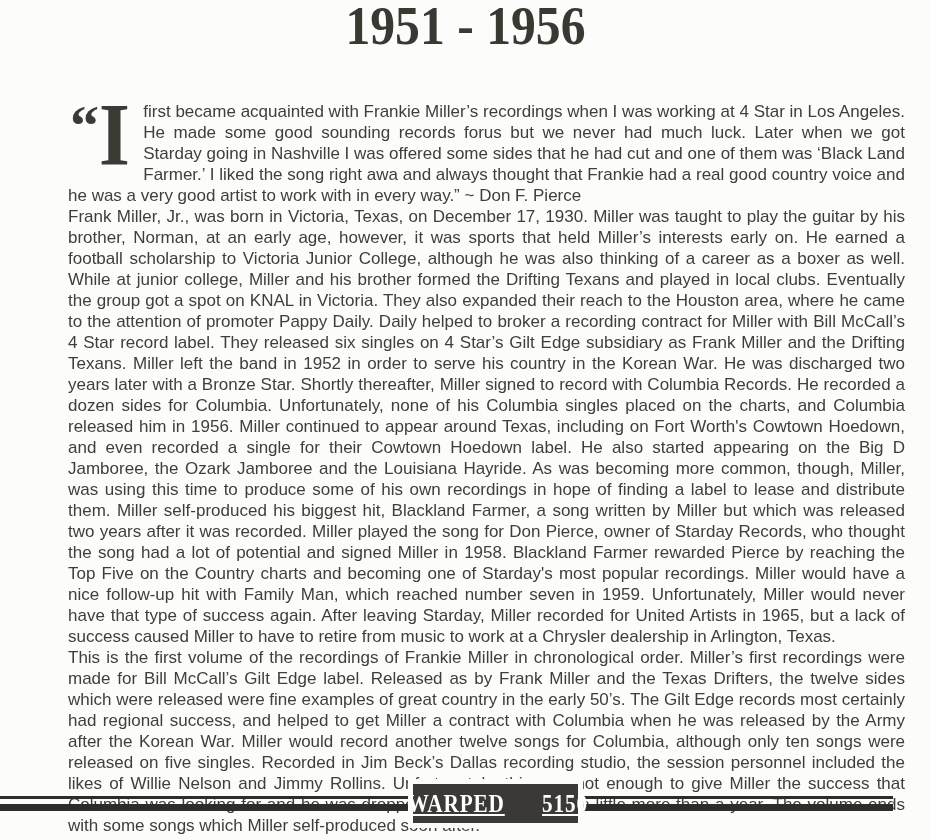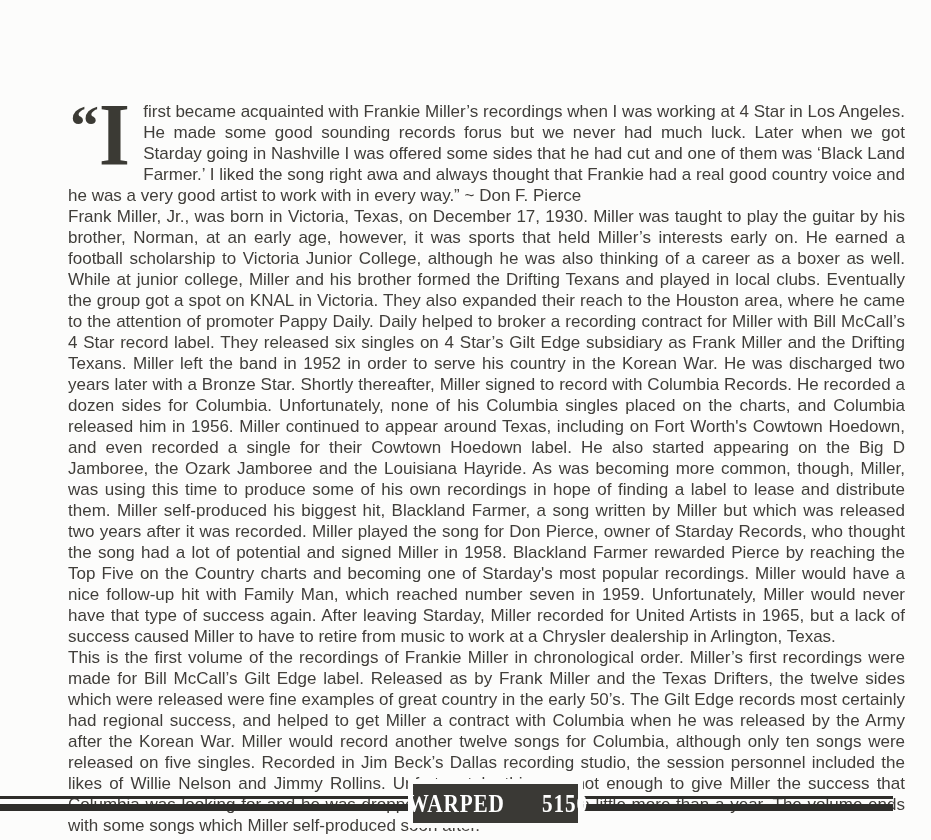--- a/index.html
+++ b/index.html
@@ -86,33 +86,35 @@
     box-shadow: 0 0 0 5px #fcfcfb;
     z-index: 2;
     display: flex;
     align-items: center;
     justify-content: center;
     gap: 24px;
     color: #fefefe;
     font-family: "Liberation Serif", serif;
     font-weight: bold;
     font-size: 25px;
+    text-decoration: underline;
   }
   .label-box span {
     display: inline-block;
     transform: scaleX(0.85);
     letter-spacing: 1px;
   }
 </style>
 </head>
 <body>
 
 <div class="page">
 
   <header>
+    <h1><span class="t2">1951 - 1956</span></h1>
   </header>
 
   <article>
     <p>
       <span class="dropcap-group">
         <span class="qmark">“</span>
         <span class="dcap">I</span>
       </span>
       <span>first became acquainted with Frankie Miller’s recordings when I was working at 4 Star in Los Angeles. He made some good sounding records forus but we never had much luck. Later when we got Starday going in Nashville I was offered some sides that he had cut and one of them was ‘Black Land Farmer.’ I liked the song right awa and always thought that Frankie had a real good country voice and he was a very good artist to work with in every way.” ~ Don F. Pierce</span>
     </p>

